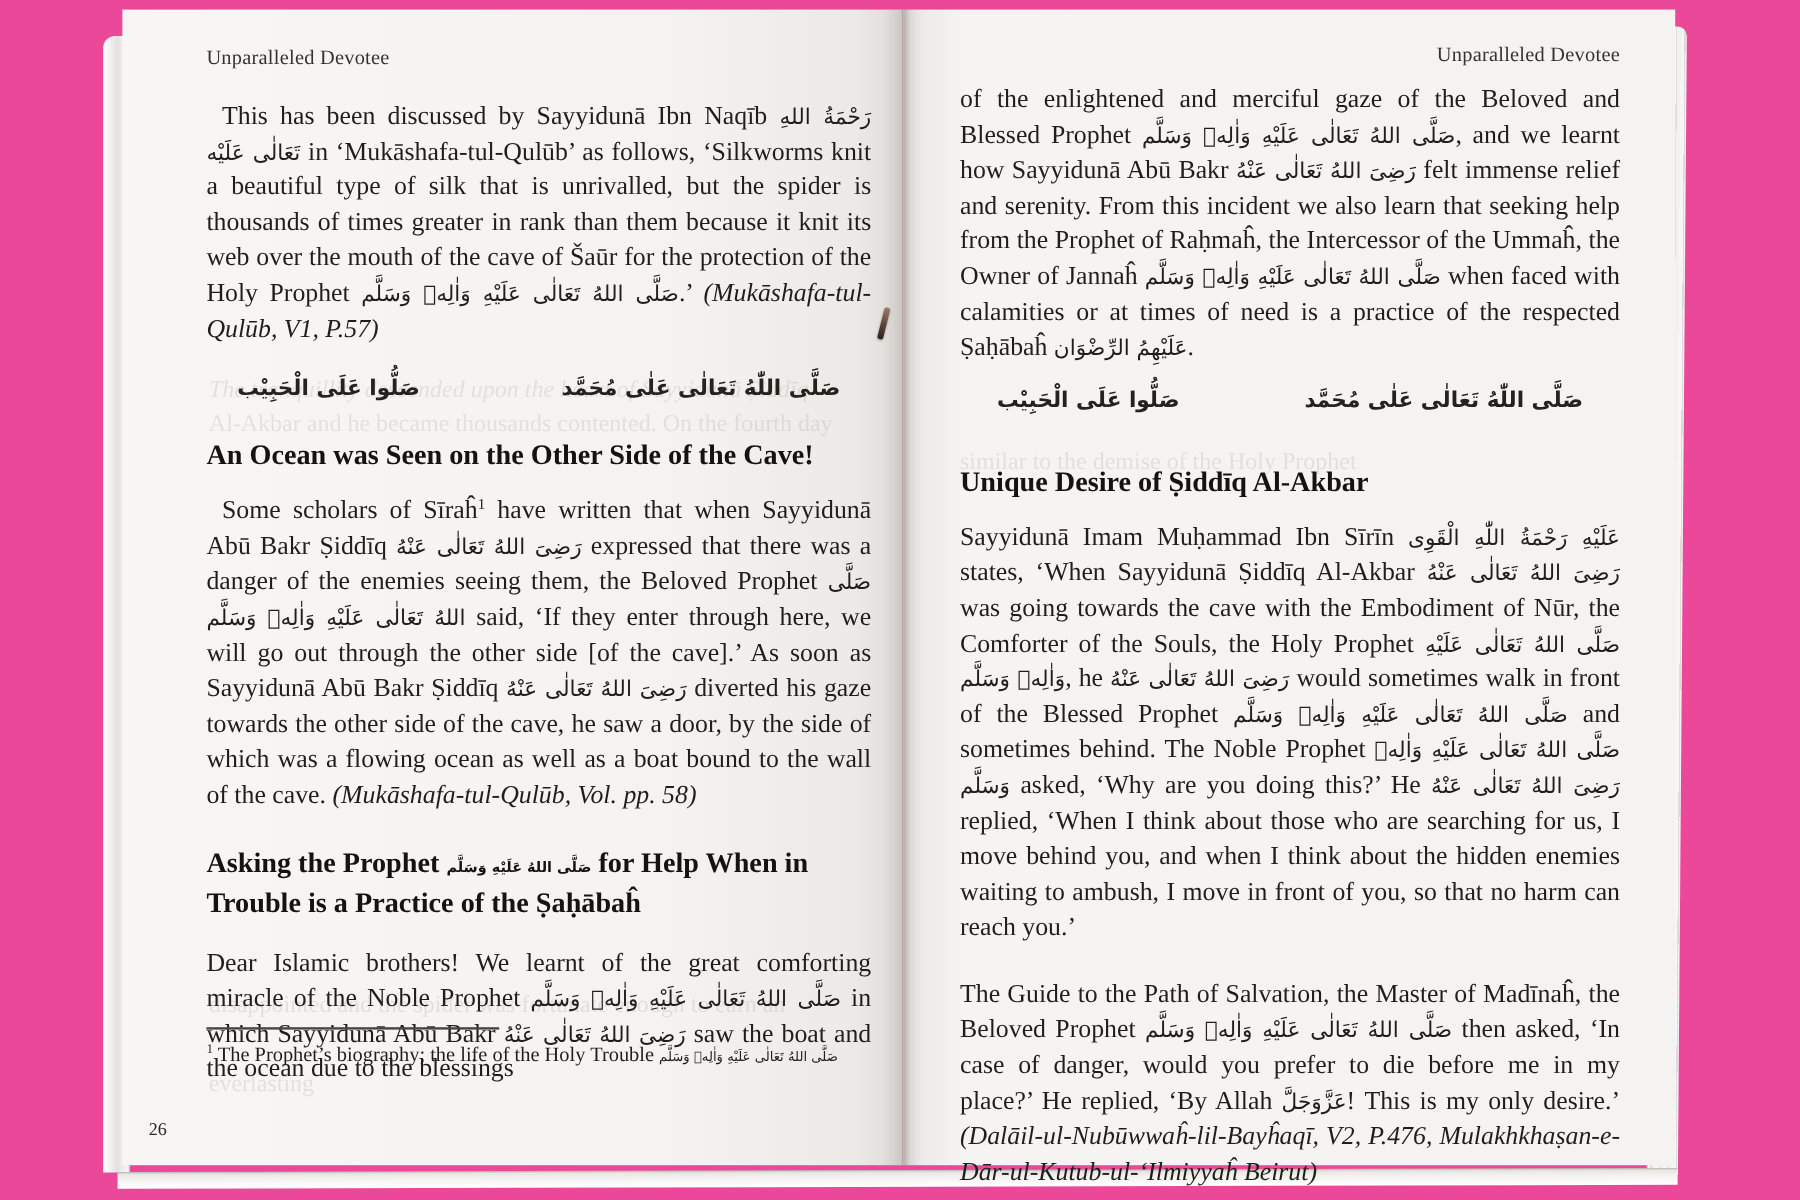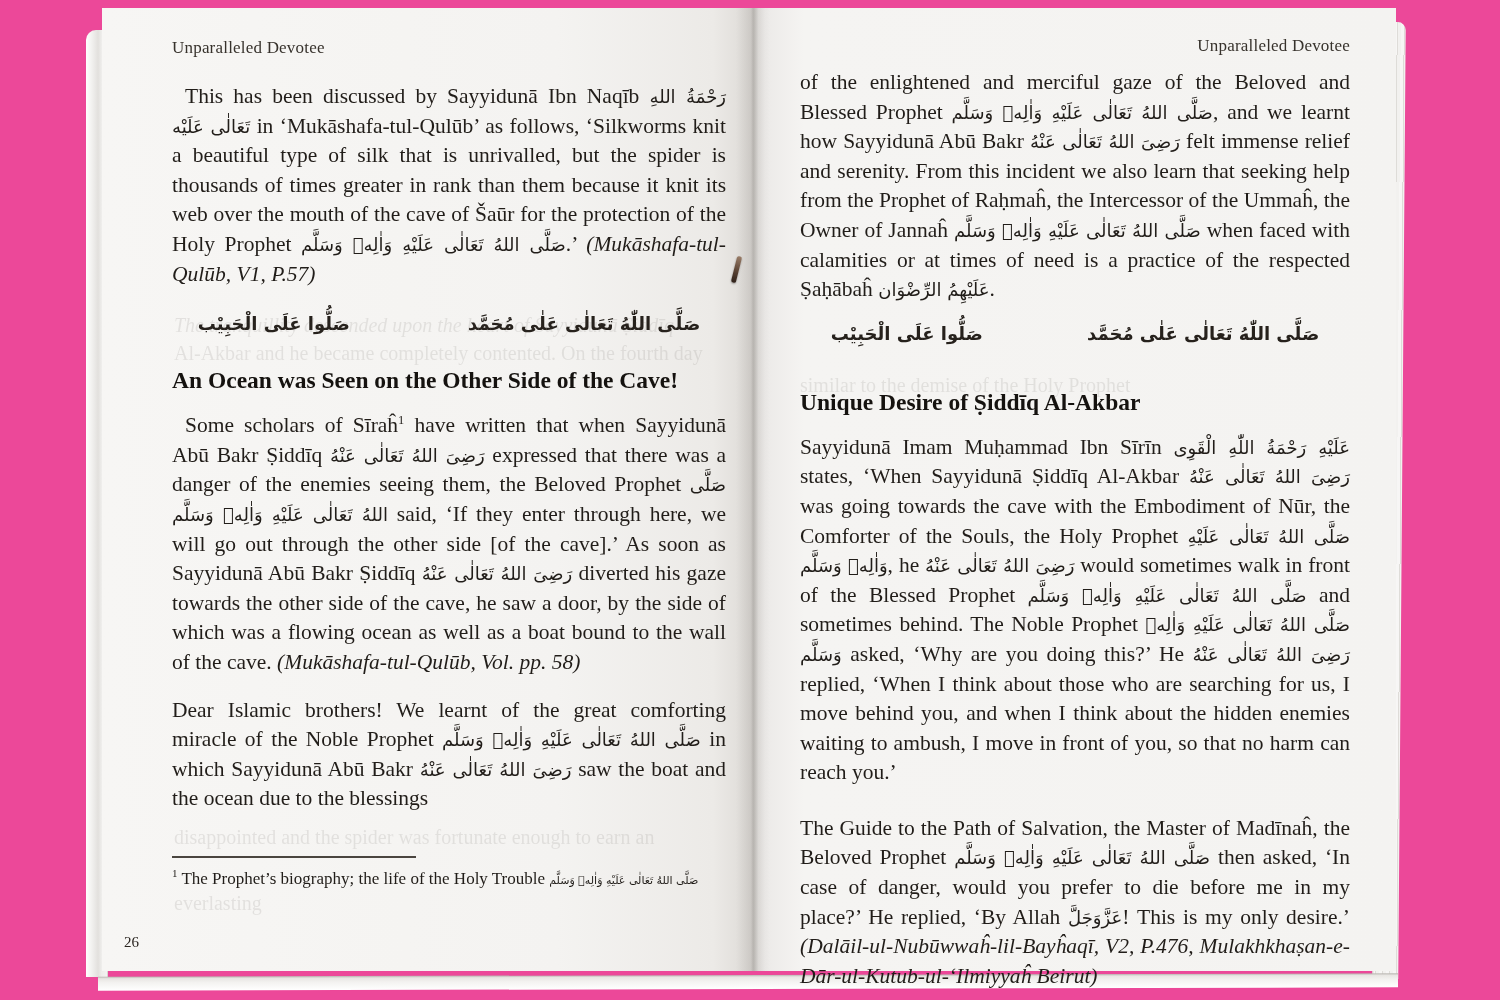--- a/index.html
+++ b/index.html
@@ -80,32 +80,33 @@
 
         <div class="salat" dir="rtl">
           <span>صَلُّوا عَلَى الْحَبِيْب</span>
           <span>صَلَّى اللّٰهُ تَعَالٰى عَلٰى مُحَمَّد</span>
         </div>
 
         <h2 class="heading" style="margin-top:30px;">An Ocean was Seen on the Other Side of the Cave!</h2>
 
         <p class="para indent" style="margin-top:14px;"><span class="seg seg-latin">Some scholars of Sīraĥ</span><span class="seg seg-sup">1</span><span class="seg seg-latin"> have written that when Sayyidunā Abū Bakr Ṣiddīq </span><span class="seg seg-arabic">رَضِىَ اللهُ تَعَالٰى عَنْهُ</span><span class="seg seg-latin"> expressed that there was a danger of the enemies seeing them, the Beloved Prophet </span><span class="seg seg-arabic">صَلَّى اللهُ تَعَالٰى عَلَيْهِ وَاٰلِهٖ وَسَلَّم</span><span class="seg seg-latin"> said, ‘If they enter through here, we will go out through the other side [of the cave].’ As soon as Sayyidunā Abū Bakr Ṣiddīq </span><span class="seg seg-arabic">رَضِىَ اللهُ تَعَالٰى عَنْهُ</span><span class="seg seg-latin"> diverted his gaze towards the other side of the cave, he saw a door, by the side of which was a flowing ocean as well as a boat bound to the wall of the cave. </span><span class="seg seg-cite">(Mukāshafa-tul-Qulūb, Vol. pp. 58)</span></p>
 
+        <h2 class="heading" style="margin-top:26px;"><span class="seg seg-latin">Asking the Prophet </span><span class="seg seg-arabic">صَلَّى اللهُ عَلَيْهِ وَسَلَّم</span><span class="seg seg-latin"> for Help When in Trouble is a Practice of the Ṣaḥābaĥ</span></h2>
 
         <p class="para" style="margin-top:18px;"><span class="seg seg-latin">Dear Islamic brothers! We learnt of the great comforting miracle of the Noble Prophet </span><span class="seg seg-arabic">صَلَّى اللهُ تَعَالٰى عَلَيْهِ وَاٰلِهٖ وَسَلَّم</span><span class="seg seg-latin"> in which Sayyidunā Abū Bakr </span><span class="seg seg-arabic">رَضِىَ اللهُ تَعَالٰى عَنْهُ</span><span class="seg seg-latin"> saw the boat and the ocean due to the blessings</span></p>
 
         <div class="footnote-block">
           <div class="footnote-rule"></div>
           <div class="footnote"><span class="seg seg-sup">1</span><span class="seg seg-latin"> The Prophet’s biography; the life of the Holy Trouble </span><span class="seg seg-arabic">صَلَّى اللهُ تَعَالٰى عَلَيْهِ وَاٰلِهٖ وَسَلَّم</span></div>
         </div>
 
         <div class="page-num">26</div>
 
         <div class="ghost" style="left:72px;top:306px;font-style:italic;">The tranquillity descended upon the heart of Sayyidunā Ṣiddīq</div>
-        <div class="ghost" style="left:72px;top:334px;">Al-Akbar and he became completely contented. On the fourth day</div>
+        <div class="ghost" style="left:72px;top:334px;">Al-Akbar and he became thousands contented. On the fourth day</div>
         <div class="ghost" style="left:72px;top:818px;">disappointed and the spider was fortunate enough to earn an</div>
         <div class="ghost" style="left:72px;top:884px;text-align:right;">everlasting</div>
       </div>
     </div>
 
     <div class="page page-right">
       <div class="page-inner">
         <div class="running-head right">Unparalleled Devotee</div>
 
         <p class="para" style="margin-top:12px;"><span class="seg seg-latin">of the enlightened and merciful gaze of the Beloved and Blessed Prophet </span><span class="seg seg-arabic">صَلَّى اللهُ تَعَالٰى عَلَيْهِ وَاٰلِهٖ وَسَلَّم</span><span class="seg seg-latin">, and we learnt how Sayyidunā Abū Bakr </span><span class="seg seg-arabic">رَضِىَ اللهُ تَعَالٰى عَنْهُ</span><span class="seg seg-latin"> felt immense relief and serenity. From this incident we also learn that seeking help from the Prophet of Raḥmaĥ, the Intercessor of the Ummaĥ, the Owner of Jannaĥ </span><span class="seg seg-arabic">صَلَّى اللهُ تَعَالٰى عَلَيْهِ وَاٰلِهٖ وَسَلَّم</span><span class="seg seg-latin"> when faced with calamities or at times of need is a practice of the respected Ṣaḥābaĥ </span><span class="seg seg-arabic">عَلَيْهِمُ الرِّضْوَان</span><span class="seg seg-latin">.</span></p>

